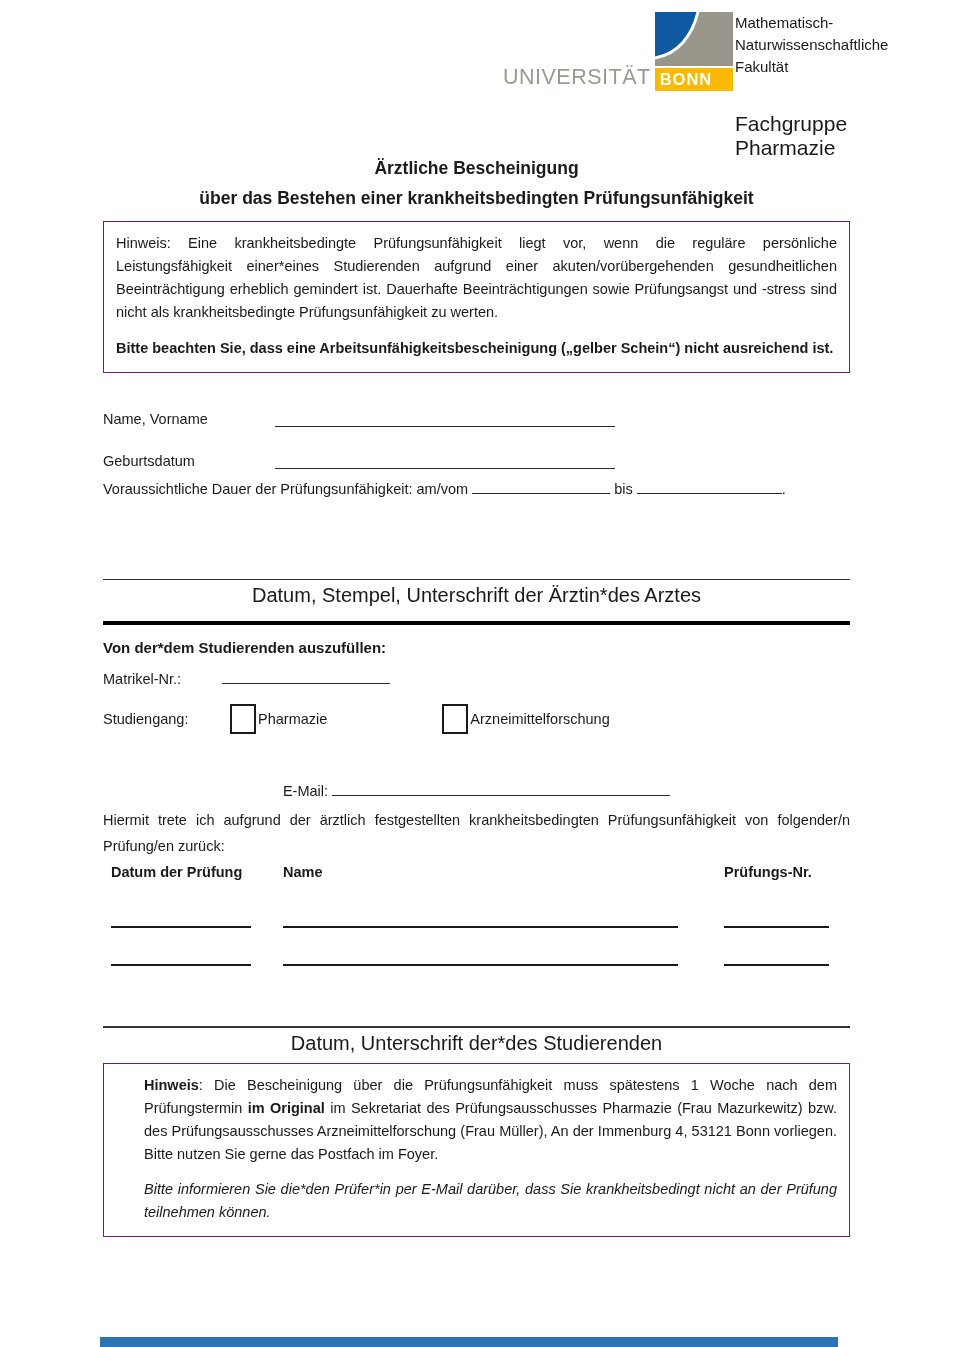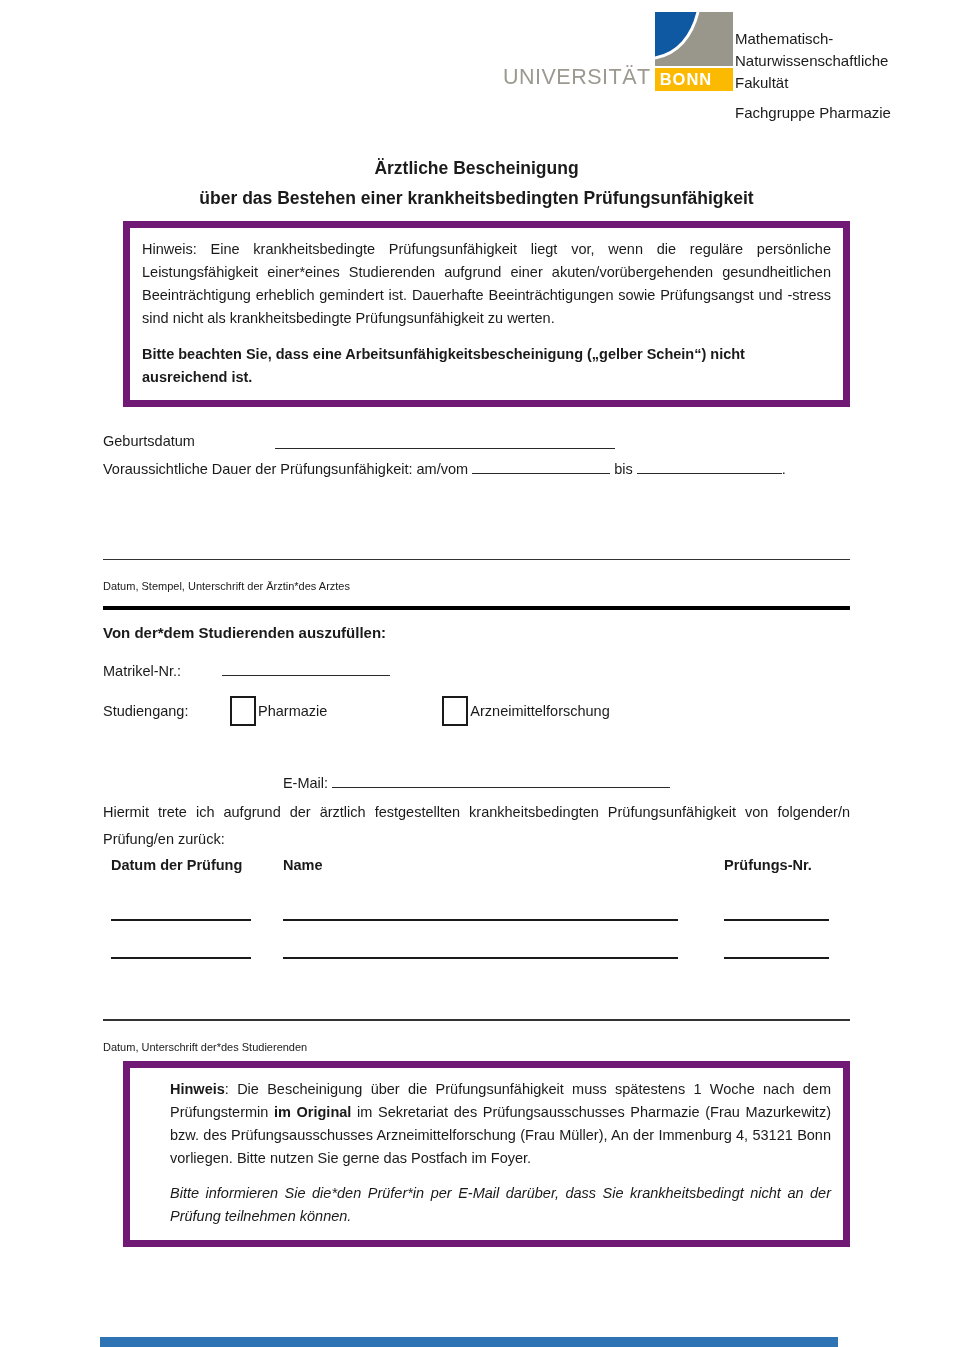--- a/index.html
+++ b/index.html
@@ -22,60 +22,59 @@
     margin-right: 4px; line-height: 1; padding-bottom: 3px;
   }
   .logo-stack { display: flex; flex-direction: column; }
   .logo-square { display: block; }
   .logo-gold {
     width: 78px; height: 23px; margin-top: 2px;
     background: #fbba00; color: #ffffff;
     font-weight: bold; font-size: 16.5px; letter-spacing: 1px;
     display: flex; align-items: center; padding-left: 5px;
   }
-  .faculty-block { position: absolute; left: 735px; top: 28px; font-size: 15px; line-height: 1.48; }
-  .department { position: absolute; left: 735px; top: 104px; font-size: 15px; }
+  .faculty-block { position: absolute; left: 735px; top: 12px; font-size: 15px; line-height: 1.48; }
+  .department { position: absolute; left: 735px; top: 112px; font-size: 21px; }
 
   
   .content { position: relative; margin: 0 103px; width: 747px; }
 
   .title-block { text-align: center; margin-top: 16px; font-weight: bold; }
   .title-line1 { font-size: 17.5px; }
   .title-line2 { font-size: 17.5px; margin-top: 9px; }
 
   .notice-box {
-    border: 7px solid #701a75;
+    border: 1px solid #701a75;
     padding: 10px 12px 12px 12px;
     margin-top: 12px;
     line-height: 1.58;
     text-align: justify;
-    margin-left: 20px;
   }
   .notice-box .bold-par { font-weight: bold; margin-top: 13px; text-align: left; }
 
   .blank {
     display: inline-block;
     border-bottom: 1.5px solid #2a2a2a;
     height: 15px;
     vertical-align: baseline;
   }
 
   .field-row { display: flex; align-items: flex-end; margin-top: 18px; }
   .field-row .label { width: 172px; }
 
   .para { text-align: justify; line-height: 1.85; margin-top: 22px; }
   .duration-line { margin-top: 10px; }
 
   .sig-rule { border: none; border-top: 1.5px solid #333; width: 100%; }
-  .sig-caption { margin-top: 20px; font-size: 11px; }
+  .sig-caption { margin-top: 4px; font-size: 20px; text-align: center; }
 
   .thick-rule { border: none; border-top: 4px solid #000; width: 100%; margin-top: 14px; }
   .section-heading { font-weight: bold; font-size: 15px; margin-top: 14px; }
 
-  .matrikel-row { margin-top: 20px; }
+  .matrikel-row { margin-top: 13px; }
   .matrikel-row .label { display: inline-block; width: 115px; }
 
   .studiengang-row { display: flex; align-items: center; margin-top: 16px; height: 32px; }
   .studiengang-row .label { width: 127px; }
   .checkbox {
     width: 26px; height: 30px;
     border: 2px solid #1a1a1a;
     background: #fff;
     display: inline-block;
     flex: 0 0 auto;
@@ -138,20 +137,24 @@
     <div class="title-block">
       <div class="title-line1">Ärztliche Bescheinigung</div>
       <div class="title-line2">über das Bestehen einer krankheitsbedingten Prüfungsunfähigkeit</div>
     </div>
 
     <div class="notice-box">
       <p>Hinweis: Eine krankheitsbedingte Prüfungsunfähigkeit liegt vor, wenn die reguläre persönliche Leistungsfähigkeit einer*eines Studierenden aufgrund einer akuten/vorübergehenden gesundheitlichen Beeinträchtigung erheblich gemindert ist. Dauerhafte Beeinträchtigungen sowie Prüfungsangst und -stress sind nicht als krankheitsbedingte Prüfungsunfähigkeit zu werten.</p>
       <p class="bold-par">Bitte beachten Sie, dass eine Arbeitsunfähigkeitsbescheinigung („gelber Schein“) nicht ausreichend ist.</p>
     </div>
 
+    <div class="field-row" style="margin-top:38px;">
+      <span class="label">Name, Vorname</span>
+      <span class="blank" style="width:340px;"></span>
+    </div>
 
     <div class="field-row" style="margin-top:26px;">
       <span class="label">Geburtsdatum</span>
       <span class="blank" style="width:340px;"></span>
     </div>
 
 
     <p class="duration-line">
       <span>Voraussichtliche Dauer der Prüfungsunfähigkeit: am/vom</span>
       <span class="blank" style="width:138px;"></span>

